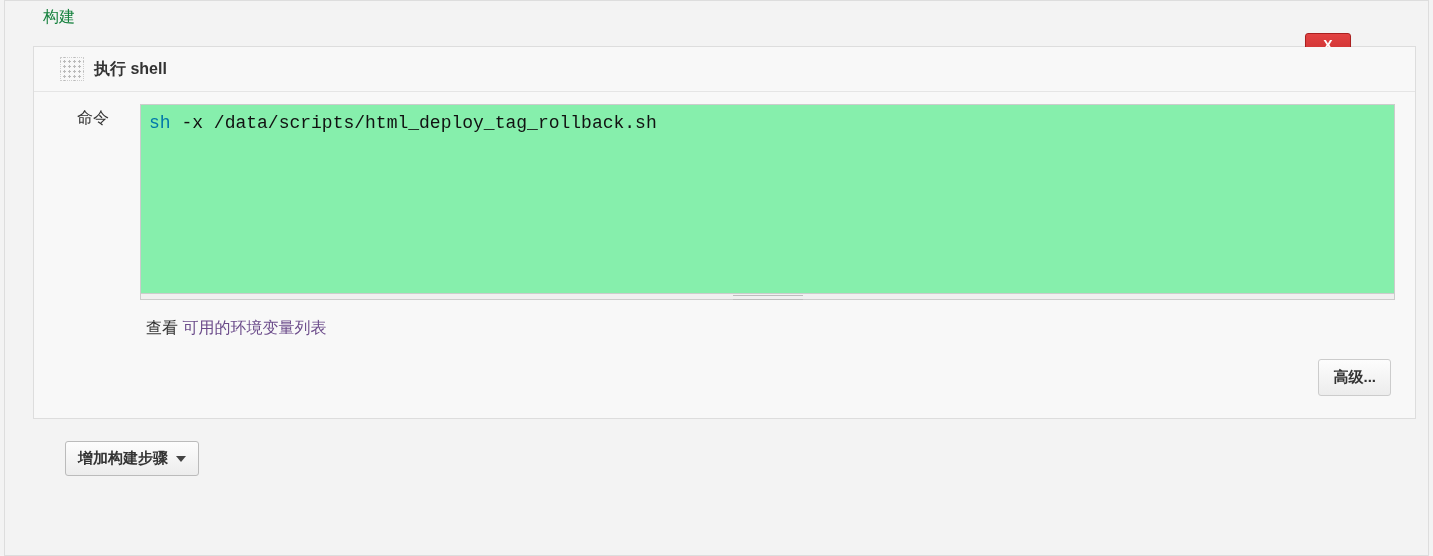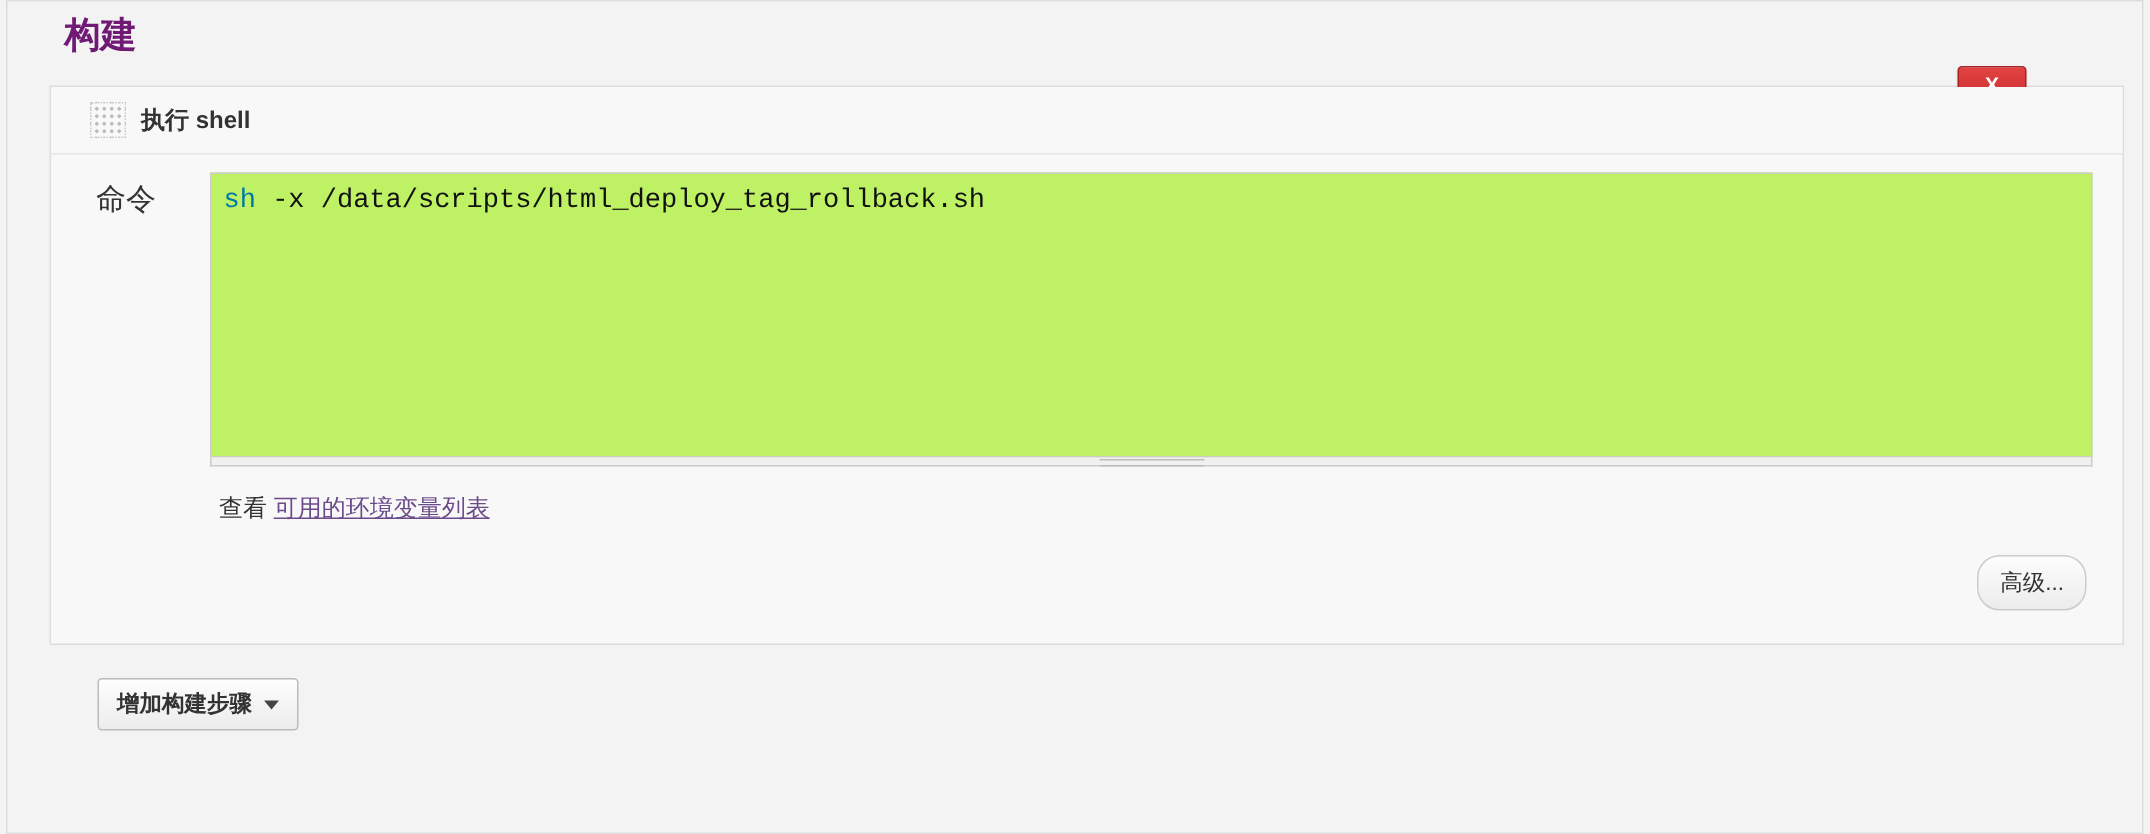--- a/index.html
+++ b/index.html
@@ -12,23 +12,23 @@
       height: 556px;
       overflow: hidden;
     }
     .page {
       border: 1px solid #ddd;
       margin: 0 4px;
       background: #f3f3f3;
       height: 100%;
     }
     .section-title {
-      font-size: 24px;
-      font-weight: bold;
-      color: #701a75;
+      font-size: 16px;
+      font-weight: normal;
+      color: #15803d;
       padding: 6px 0 18px 38px;
     }
     .build-panel {
       margin: 0 12px 12px 28px;
       border: 1px solid #ddd;
       background: #f8f8f8;
       position: relative;
     }
     .step-header {
       position: relative;
@@ -89,31 +89,31 @@
       display: flex;
       flex-direction: column;
     }
     .field-row {
       display: flex;
       align-items: flex-start;
     }
     .field-label {
       width: 68px;
       padding-left: 10px;
-      text-align: left;
-      font-size: 20px;
+      text-align: center;
+      font-size: 16px;
       color: #333;
       padding-top: 4px;
     }
     .field-body { flex: 1; padding-left: 18px; }
     .code-area {
       width: 100%;
       height: 190px;
       border: 1px solid #ccc;
-      background: #bef264;
+      background: #86efac;
       font-family: "Courier New", monospace;
       font-size: 18px;
       color: #111;
       padding: 6px 8px;
       resize: vertical;
       line-height: 1.4;
       outline: none;
     }
     .code-area .kw { color: #0077aa; }
     .resize-stub {
@@ -132,36 +132,35 @@
       border-top: 1px solid #bdbdbd;
       border-bottom: 1px solid #bdbdbd;
     }
     .help-row {
       padding: 18px 0 0 6px;
       font-size: 16px;
       color: #333;
     }
     .help-row a {
       color: #6b4b8a;
-      text-decoration: underline;
       cursor: pointer;
     }
     .advanced-row {
       display: flex;
       justify-content: flex-end;
       padding: 20px 4px 4px 0;
     }
     .adv-btn {
       background: linear-gradient(#fdfdfd, #ececec);
       border: 1px solid #ccc;
       color: #333;
       font-size: 15px;
-      font-weight: normal;
+      font-weight: bold;
       padding: 8px 14px;
-      border-radius: 15px;
+      border-radius: 3px;
       cursor: pointer;
     }
 
     .add-step-row {
       padding: 10px 0 0 28px;
     }
     .add-step-btn {
       display: inline-flex;
       align-items: center;
       background: linear-gradient(#fdfdfd, #ececec);

